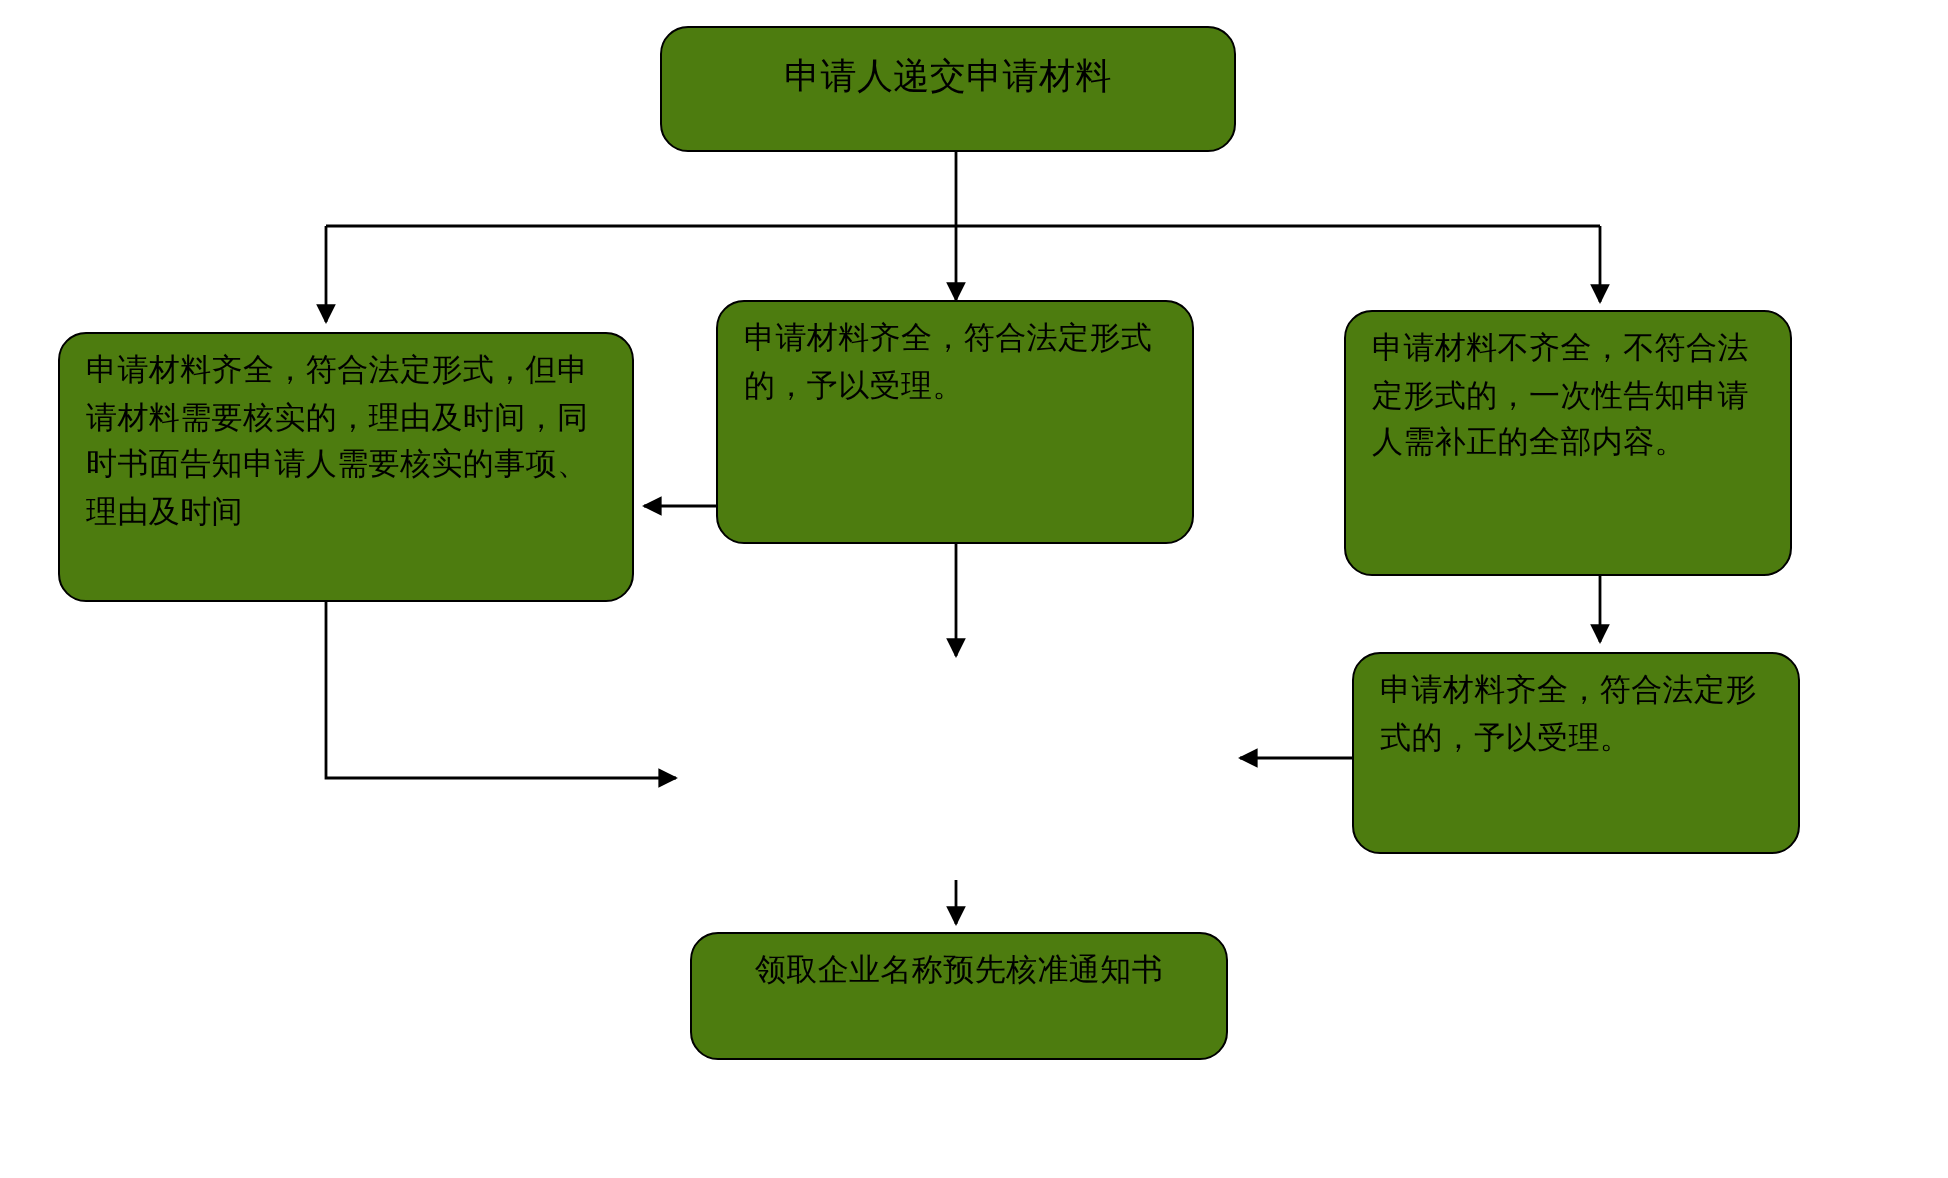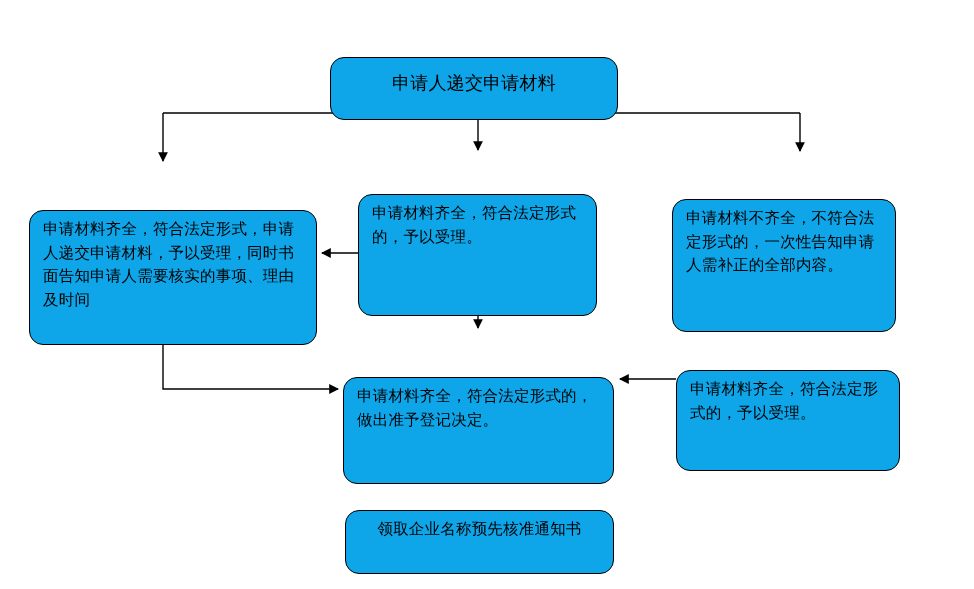--- a/index.html
+++ b/index.html
@@ -22,30 +22,29 @@
     top: 0;
     width: 974px;
     height: 589px;
     pointer-events: none;
   }
   .node {
     position: absolute;
     box-sizing: border-box;
     border: 1px solid #000000;
     border-radius: 14px;
-    background: #0ea5e9;
+    background: #4d7c0f;
     color: #000000;
     font-size: 15.5px;
     line-height: 1.52;
     letter-spacing: 0.2px;
     padding: 7px 12px 7px 13px;
     text-align: left;
     white-space: normal;
     word-break: break-all;
-    margin-top: 44px;
   }
   .node.center-text {
     text-align: center;
     padding-left: 10px;
     padding-right: 10px;
   }
   .node.title-node {
     font-size: 18px;
     padding-top: 11px;
   }
@@ -86,25 +85,24 @@
       <path d="M 800 288 L 800 321" marker-end="url(#arrowhead)"></path>
 
       <path d="M 676 379 L 620 379" marker-end="url(#arrowhead)"></path>
 
       <path d="M 478 440 L 478 462" marker-end="url(#arrowhead)"></path>
     </g>
   </svg>
 
   <div class="node title-node center-text" style="left:330px; top:13px; width:288px; height:63px;">申请人递交申请材料</div>
 
-  <div class="node" style="left:29px; top:166px; width:288px; height:135px;">申请材料齐全，符合法定形式，申请人递交申请材料，予以受理，同时书面告知申请人需要核实的事项、理由及时间</div>
+  <div class="node" style="left:29px; top:166px; width:288px; height:135px;">申请材料齐全，符合法定形式，但申请材料需要核实的，理由及时间，同时书面告知申请人需要核实的事项、理由及时间</div>
 
   <div class="node" style="left:358px; top:150px; width:239px; height:122px;">申请材料齐全，符合法定形式的，予以受理。</div>
 
   <div class="node" style="left:672px; top:155px; width:224px; height:133px;">申请材料不齐全，不符合法定形式的，一次性告知申请人需补正的全部内容。</div>
 
   <div class="node" style="left:676px; top:326px; width:224px; height:101px;">申请材料齐全，符合法定形式的，予以受理。</div>
 
-  <div class="node" style="left:343px; top:333px; width:271px; height:107px;">申请材料齐全，符合法定形式的，做出准予登记决定。</div>
 
   <div class="node center-text" style="left:345px; top:466px; width:269px; height:64px;">领取企业名称预先核准通知书</div>
 
 </div>
 
 </body></html>

